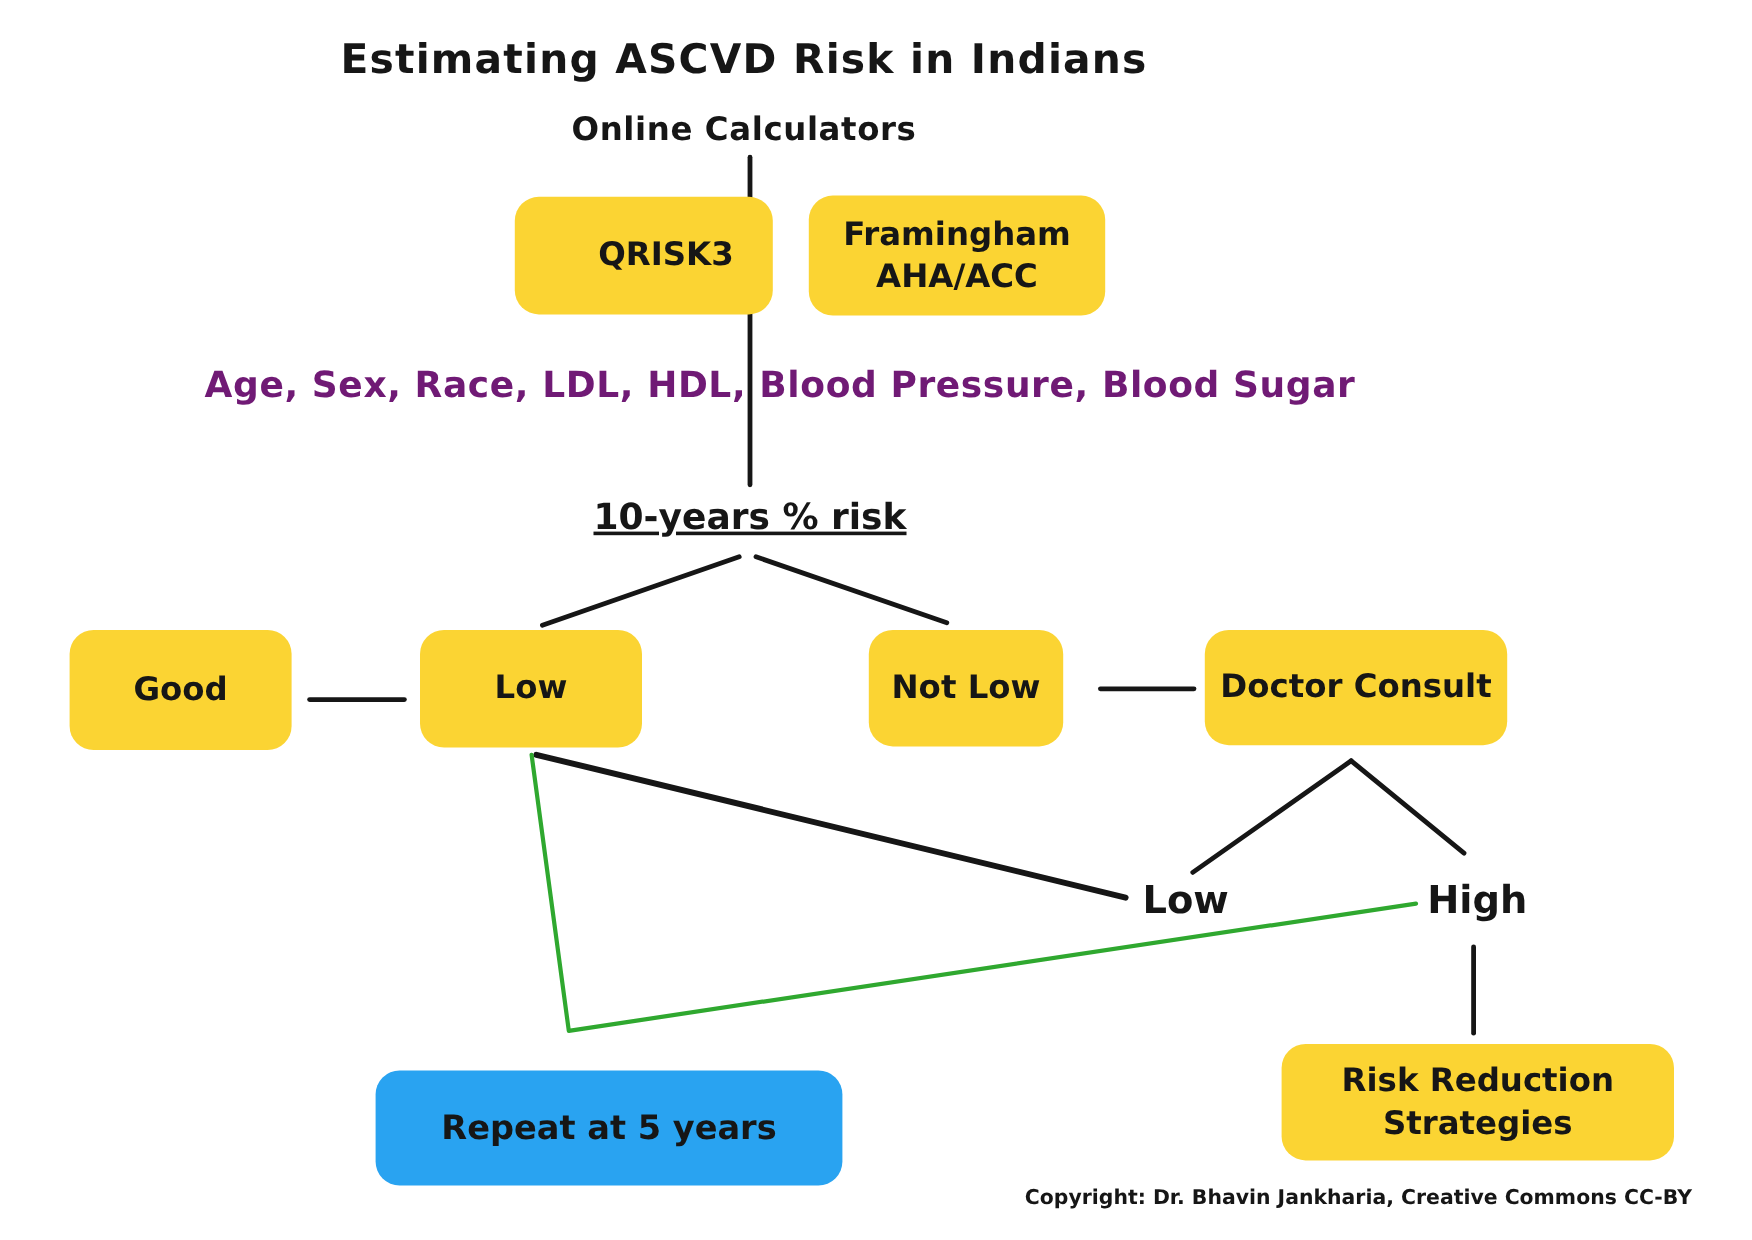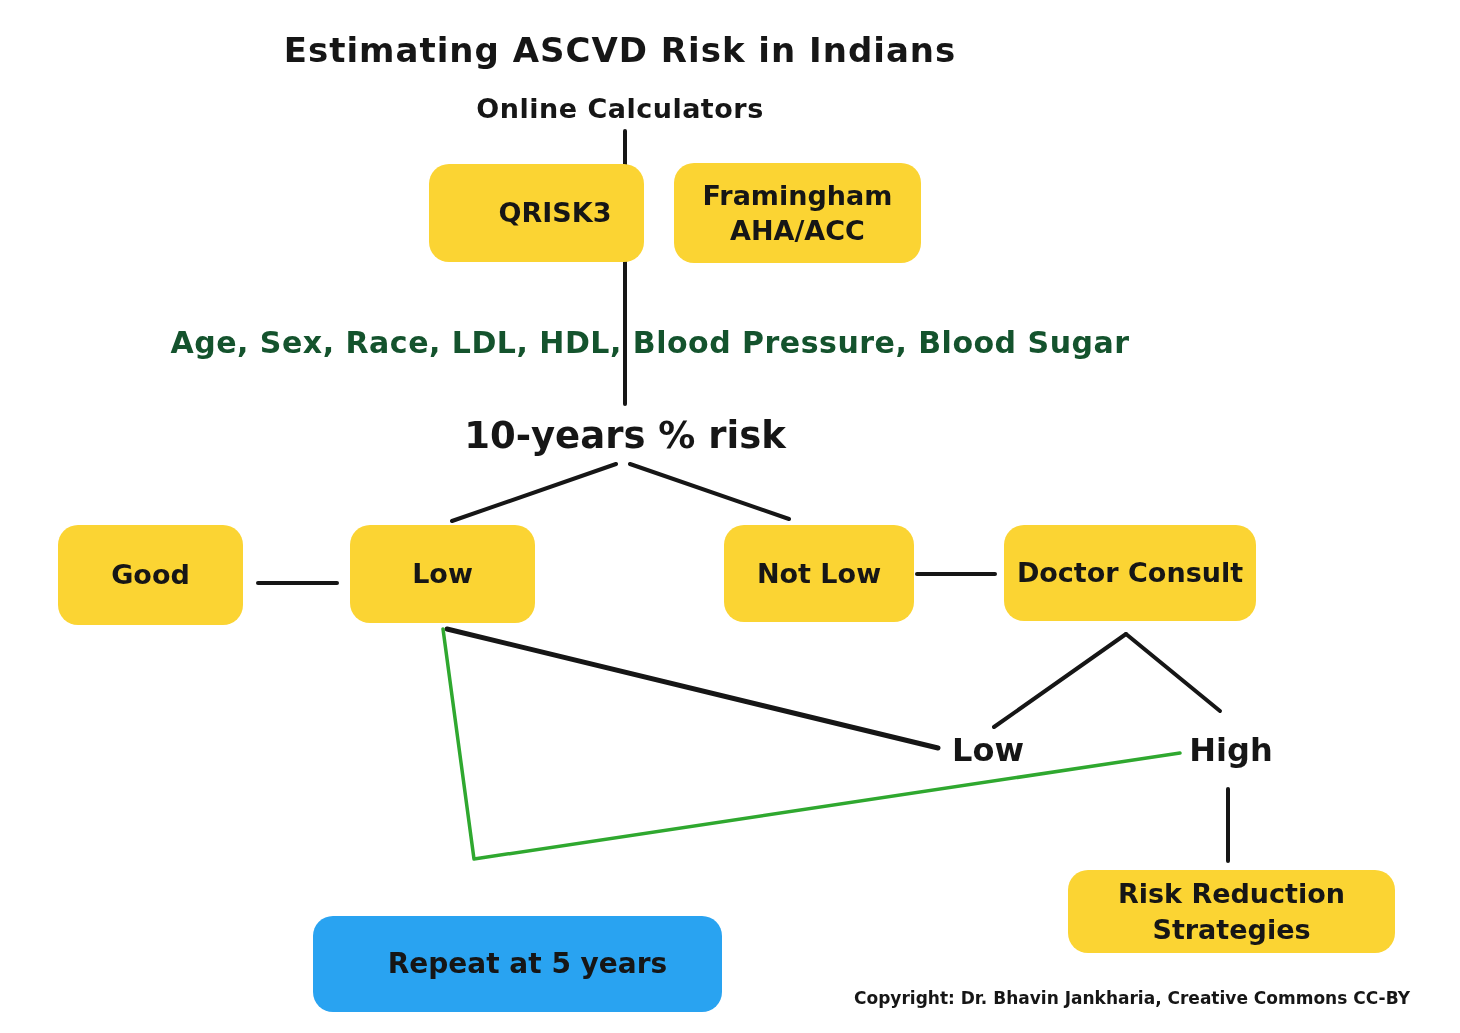--- a/index.html
+++ b/index.html
@@ -15,45 +15,45 @@
   .txt{position:absolute;white-space:nowrap;}
   .title{
     left:0;top:30px;width:1240px;text-align:center;
     font-size:34px;font-weight:700;letter-spacing:1px;
   }
   .subtitle{
     left:0;top:93px;width:1240px;text-align:center;
     font-size:27px;font-weight:600;letter-spacing:0.5px;
   }
   .risk-factors{
-    left:0;top:325px;width:1300px;text-align:center;
-    font-size:30px;font-weight:700;color:#14532d;letter-spacing:0.5px;
+    left:0;top:304px;width:1300px;text-align:center;
+    font-size:30px;font-weight:700;color:#701a75;letter-spacing:0.5px;
   }
   .ten-year{
     left:0;top:414px;width:1250px;text-align:center;
-    font-size:37px;font-weight:600;
+    font-size:30px;font-weight:600;text-decoration:underline;
   }
   .node{
     position:absolute;
     border-radius:20px;
     display:flex;align-items:center;justify-content:center;
     text-align:center;
     font-size:27px;font-weight:600;color:#161616;
     line-height:1.3;
   }
   .node.yellow{background:#FBD433;}
   .node.blue{background:#29A3F1;}
   .node-qrisk3        {left:429px;top:164px;width:178px;height:98px;padding-left:37px;}
   .node-framingham    {left:640px;top:163px;width:247px;height:100px;margin-left:34px;}
   .node-good          {left:58px; top:525px;width:185px;height:100px;}
   .node-low           {left:350px;top:525px;width:185px;height:98px;}
-  .node-not-low       {left:724px;top:525px;width:190px;height:97px;}
+  .node-not-low       {left:724px;top:525px;width:162px;height:97px;}
   .node-doctor-consult{left:1004px;top:525px;width:252px;height:96px;}
-  .node-repeat        {left:313px;top:916px;width:389px;height:96px;font-size:28px;padding-left:20px;}
-  .node-risk-reduction{left:1068px;top:870px;width:327px;height:83px;text-align:center;}
+  .node-repeat        {left:313px;top:892px;width:389px;height:96px;font-size:28px;}
+  .node-risk-reduction{left:1068px;top:870px;width:327px;height:97px;text-align:center;}
   .branch-label{
     position:absolute;transform:translate(-50%,-50%);
     font-size:32px;font-weight:600;
   }
   .branch-low {left:988px;top:750px;}
   .branch-high{left:1231px;top:750px;}
   .footer{
     left:0;top:988px;width:1410px;text-align:right;
     font-size:17px;font-weight:600;
   }

